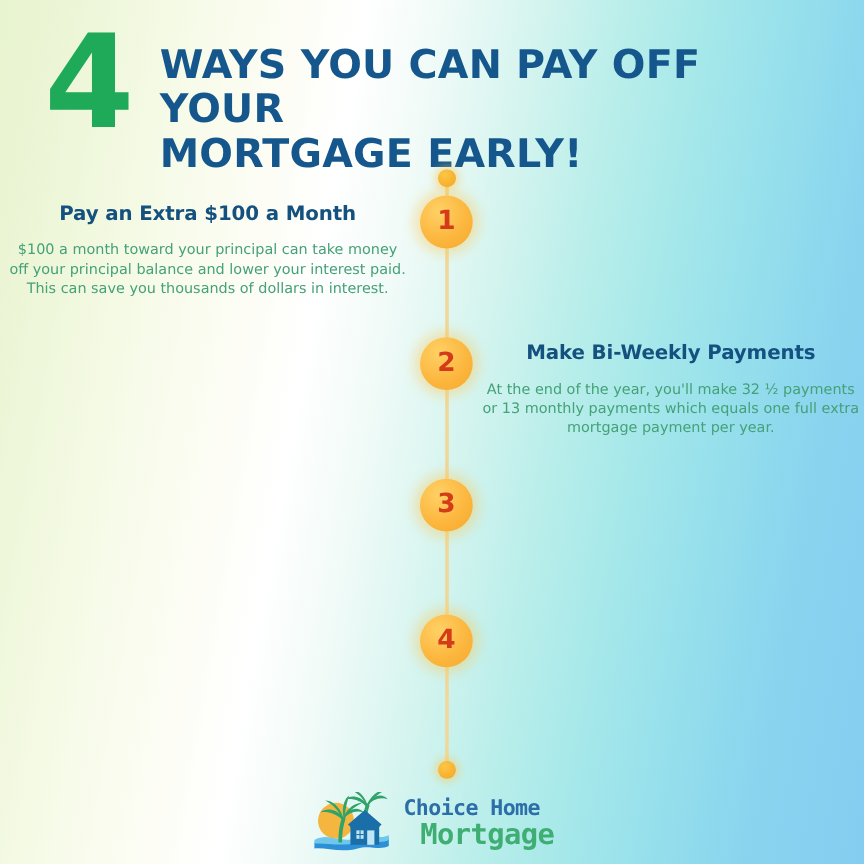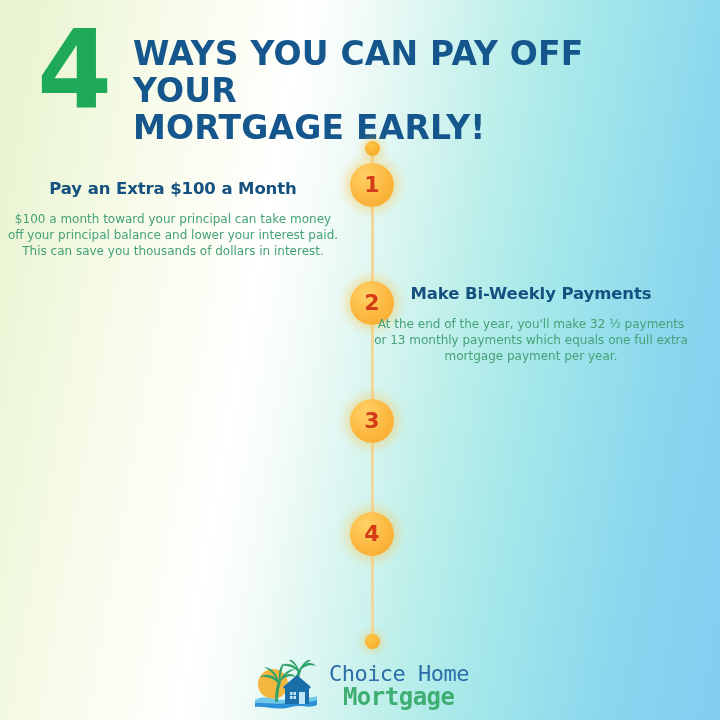--- a/index.html
+++ b/index.html
@@ -132,22 +132,22 @@
     font-size: 12px;
     line-height: 1.32;
     color: #45a177;
     font-weight: 500;
     font-family: "DejaVu Sans", sans-serif;
   }
 
   .step-left  { text-align: center; }
   .step-right { text-align: center; }
 
-  .step1 { left: 6px;   top: 179px; width: 334px; }
-  .step2 { left: 372px; top: 284px; width: 318px; }
+  .step1 { left: 6px;   top: 168px; width: 334px; }
+  .step2 { left: 400px; top: 284px; width: 318px; }
   .step3 { left: 10px;  top: 402px; width: 334px; }
   .step4 { left: 396px; top: 514px; width: 318px; }
 
   
   .logo {
     position: absolute;
     left: 0;
     bottom: 8px;
     width: 720px;
     display: flex;
@@ -160,22 +160,22 @@
     height: 52px;
     position: relative;
     flex: none;
   }
   .logo-text {
     display: flex;
     flex-direction: column;
     line-height: 1.02;
   }
   .logo-text .l1 {
-    font-size: 22px;
-    font-weight: 400;
+    font-size: 18px;
+    font-weight: 700;
     color: #2b6ea8;
     font-family: "DejaVu Sans Mono", monospace;
     letter-spacing: -0.5px;
   }
   .logo-text .l2 {
     font-size: 24px;
     font-weight: 700;
     color: #3fae72;
     font-family: "DejaVu Sans Mono", monospace;
     letter-spacing: -0.5px;

